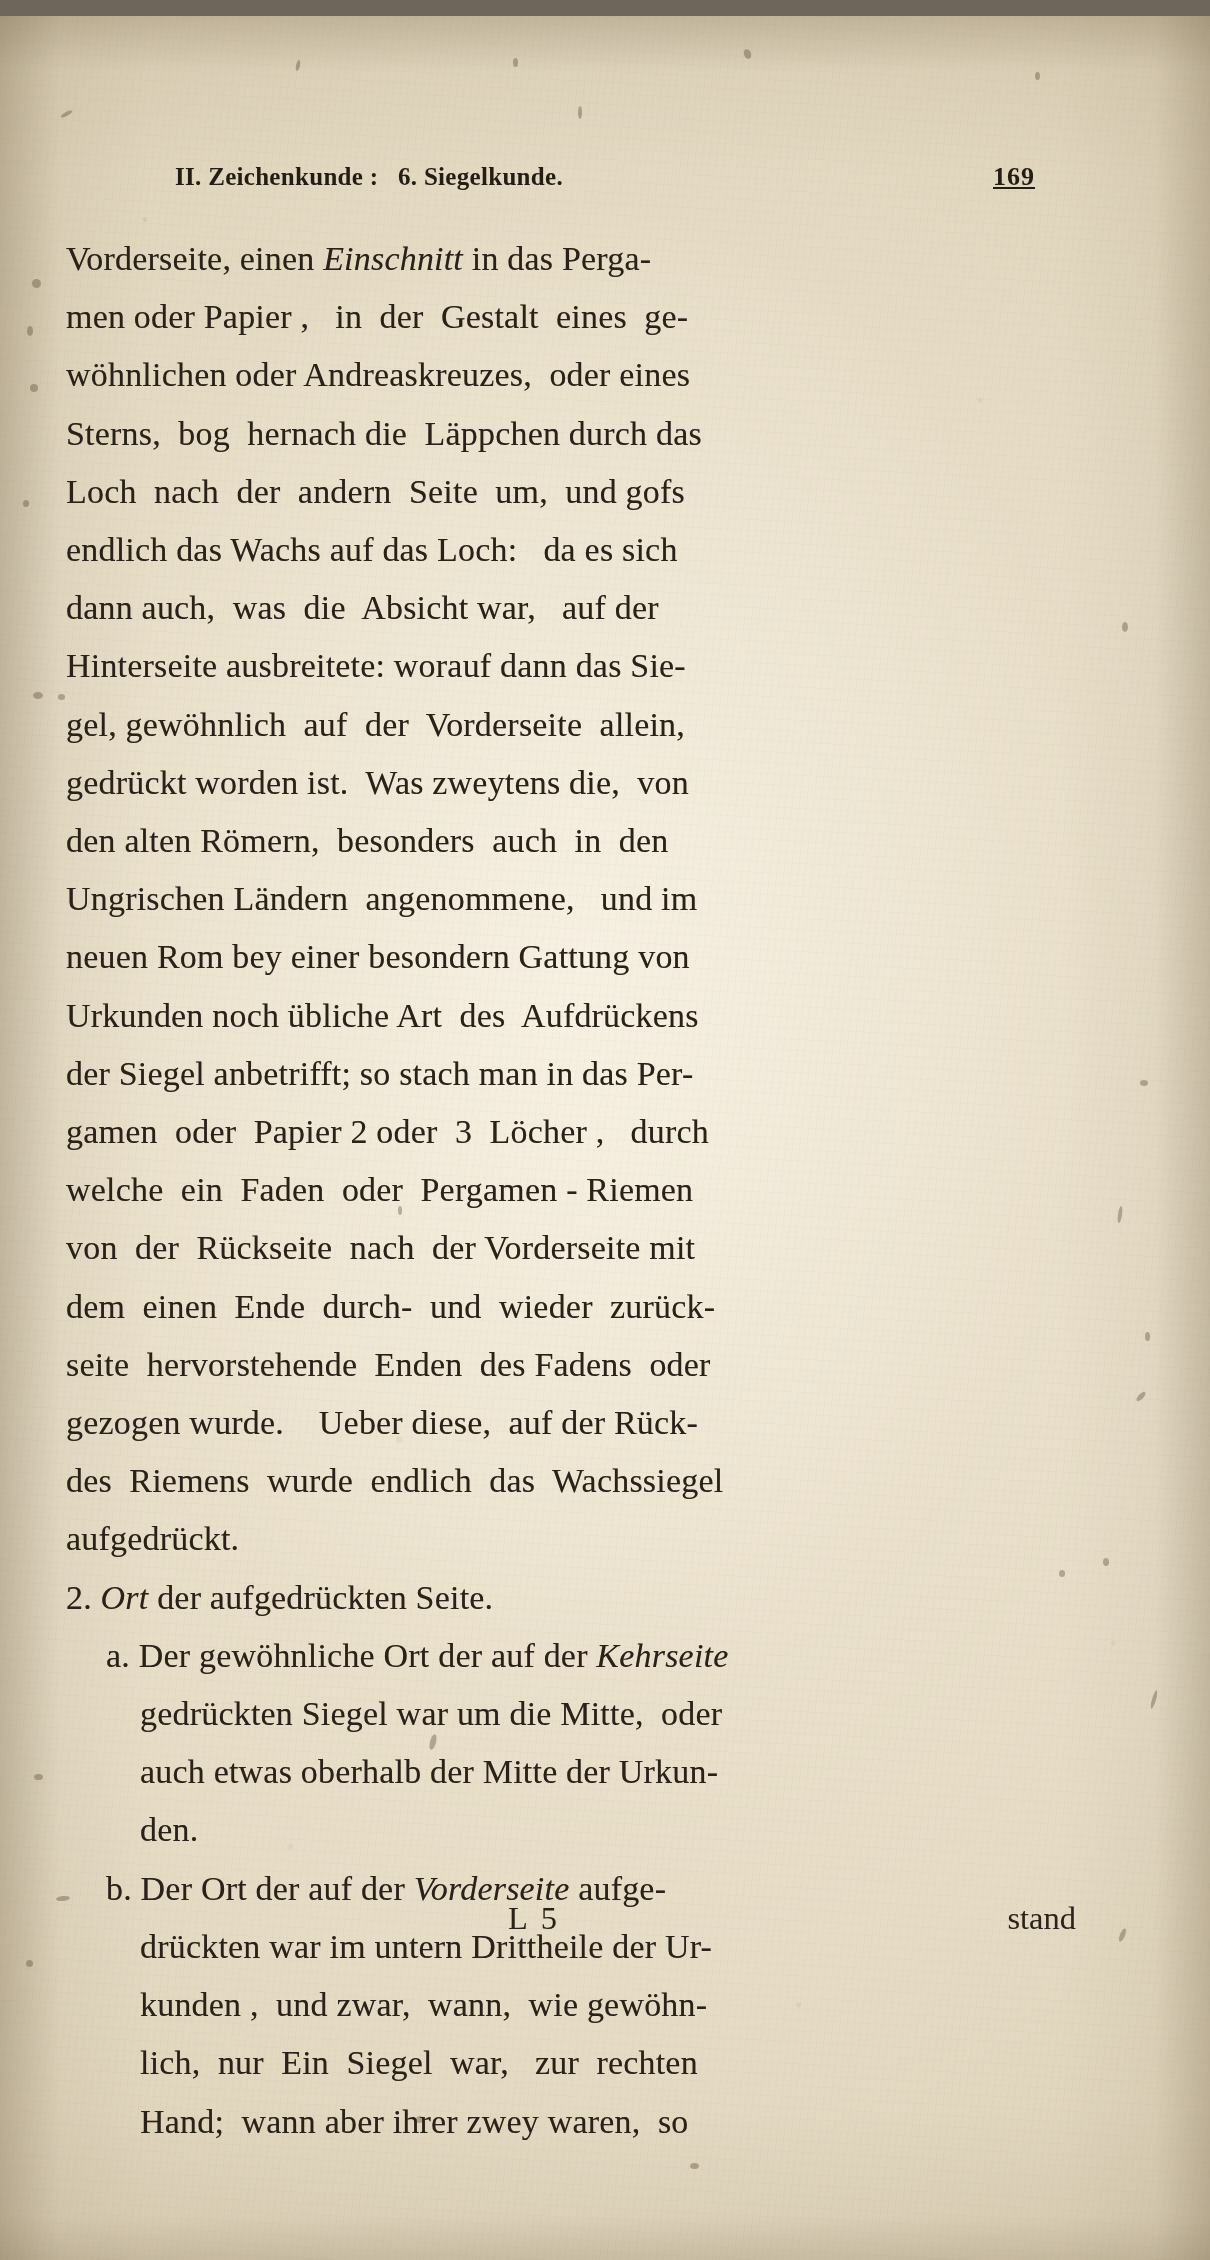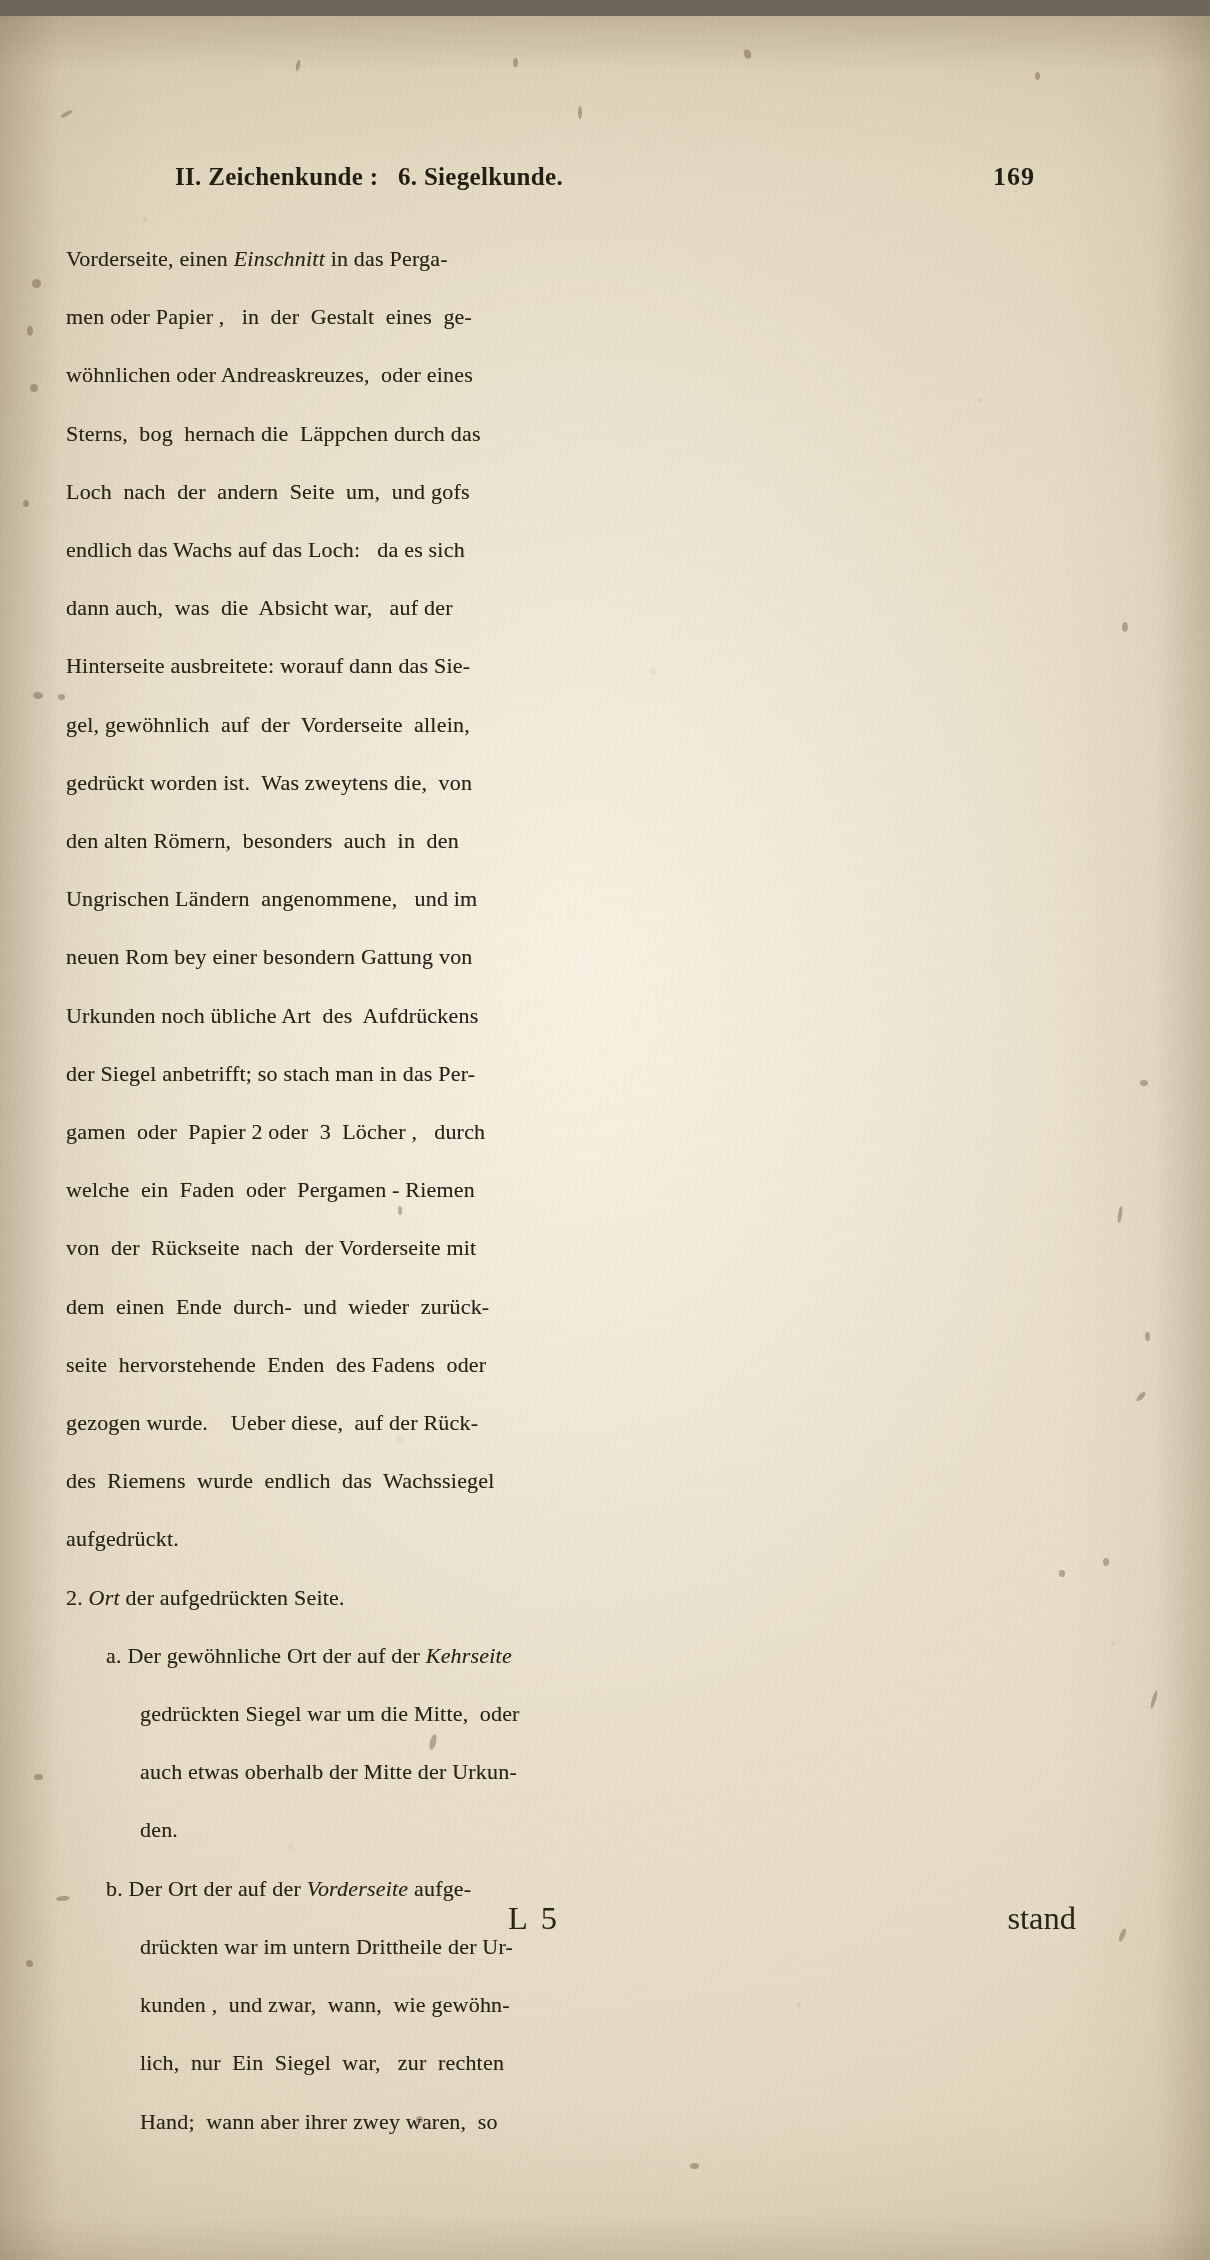--- a/index.html
+++ b/index.html
@@ -65,30 +65,31 @@
     font-size: 25px;
     font-weight: bold;
     letter-spacing: .3px;
     color: #241d14;
   }
   .runhead .rh-title { white-space: pre; }
   .runhead .rh-num {
     margin-left: auto;
     font-size: 26px;
     letter-spacing: 1px;
+    text-decoration: underline;
   }
   
   .body {
     position: absolute;
     left: 66px;
     top: 214px;
     width: 1010px;
   }
   .ln {
-    font-size: 22px;
+    font-size: 34px;
     line-height: 58.2px;
     white-space: pre;
     color: #2a2219;
     letter-spacing: .2px;
     text-shadow: 0 0 .6px rgba(40,30,18,0.35);
   }
   i { font-style: italic; }
   .indent-1 { padding-left: 40px; }
   .indent-2 { padding-left: 74px; }
   .hang-num { display: inline-block; }

